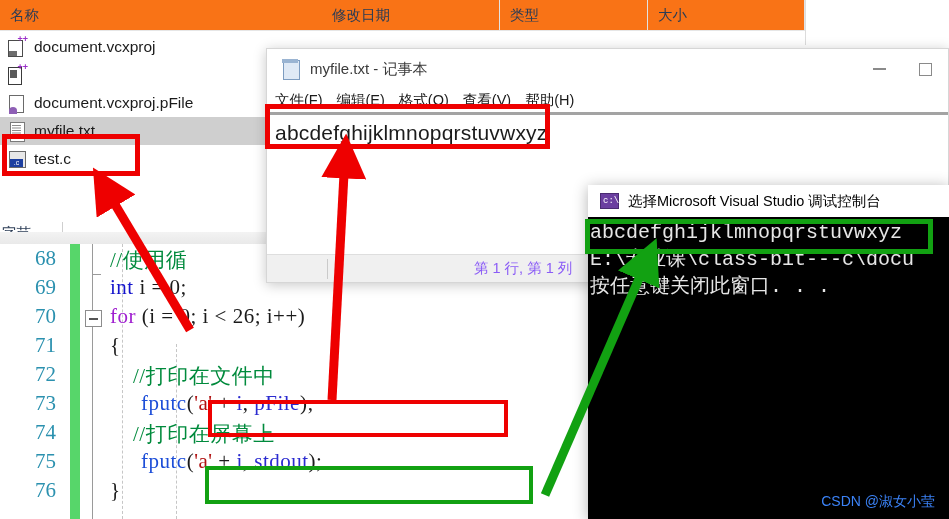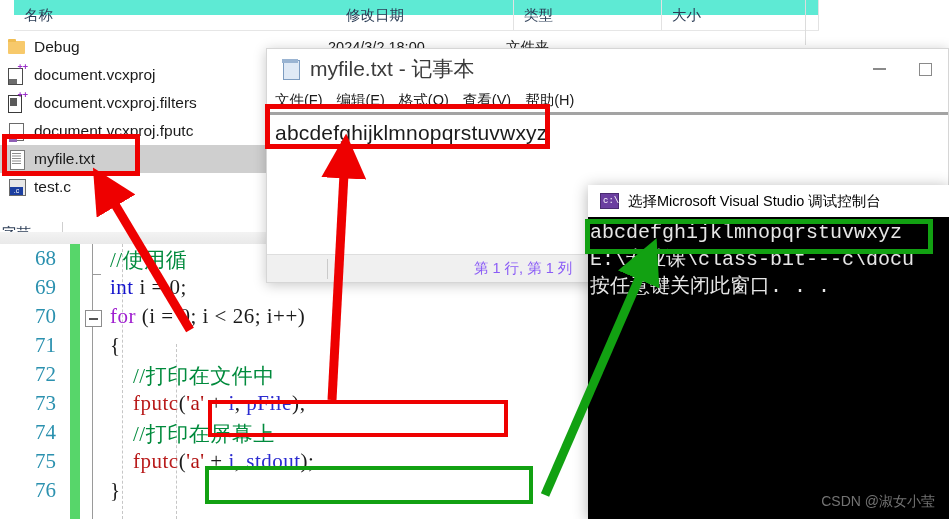--- a/index.html
+++ b/index.html
@@ -6,21 +6,21 @@
   html, body {
     width: 949px; height: 519px;
     overflow: hidden;
     font-family: "Liberation Sans", sans-serif;
     background: #ffffff;
   }
   #root { position: relative; width: 949px; height: 519px; overflow: hidden; }
 
   
   .explorer { position: absolute; left: 0; top: 0; width: 949px; height: 232px; background: #ffffff; }
-  .col-headers { position: absolute; left: 14px; top: 0; width: 805px; height: 15px; background: #5eead4; }
+  .col-headers { position: absolute; left: 0; top: 0; width: 805px; height: 31px; background: #f97316; }
   .col-head {
     position: absolute; top: 0; height: 31px;
     font-size: 14.5px; color: #2b3c55; padding-left: 10px;
     display: flex; align-items: center;
     border-right: 1px solid #e2e2e2;
   }
   .ch-name { left: 0; width: 322px; border-right: none;}
   .ch-date { left: 322px; width: 178px; }
   .ch-type { left: 500px; width: 148px; }
   .ch-size { left: 648px; width: 157px; }
@@ -80,50 +80,50 @@
   .outline-col{position:absolute;left:92px;top:0;width:1px;height:275px;background:#9a9a9a;}
   .fold-tick{position:absolute;left:92px;top:30px;width:9px;height:1px;background:#9a9a9a;}
   .fold-box{position:absolute;left:85px;top:66px;width:17px;height:17px;border:1.4px solid #8c8c8c;background:#fff;}
   .fold-box::after{content:"";position:absolute;left:3px;top:7px;width:9px;height:1.6px;background:#555;}
   .indent1{position:absolute;left:122px;top:0;width:0;height:275px;border-left:1.3px dashed #c6c6c6;}
   .indent2{position:absolute;left:176px;top:100px;width:0;height:175px;border-left:1.3px dashed #c6c6c6;}
 
   .cline { position:absolute; left:110px; font-size:21px; white-space:pre; font-family:"Liberation Serif", serif; letter-spacing:0.5px;text-align:right;}
   .k-cmt{color:#008a3c;} .k-kw{color:#1414cc;} .k-kw2{color:#a020d0;}
   .k-pl{color:#1b1b1b;}
-  .k-fn{color:#b91c1c;} .k-str{color:#b01010;} .k-var{color:#2b2bd0;}
+  .k-fn{color:#1d4ed8;margin-left:8px;} .k-str{color:#b01010;} .k-var{color:#2b2bd0;}
 
   
   .notepad{position:absolute;left:266px;top:48px;width:683px;height:235px;background:#fff;border:1px solid #d6d6d6;box-shadow:0 2px 12px rgba(0,0,0,.22);}
   .np-title{position:relative;height:40px;background:#fff;display:flex;align-items:center;}
   .np-ico{width:20px;height:20px;margin-left:14px;position:relative;flex:0 0 20px;}
   .np-ico::before{content:"";position:absolute;left:2px;top:1px;width:15px;height:18px;background:#dfe9f5;border:1px solid #7d9cc0;}
   .np-ico::after{content:"";position:absolute;left:1px;top:0px;width:16px;height:4px;background:#9ab4d2;}
-  .np-titletext{margin-left:9px;font-size:21px;color:#3b3b3b;}
+  .np-titletext{margin-left:9px;font-size:15px;color:#3b3b3b;}
   .np-btns{position:absolute;right:0;top:0;height:40px;display:flex;}
   .np-btn{width:46px;height:40px;display:flex;align-items:center;justify-content:center;}
   .np-min{width:13px;height:1.6px;background:#8a8a8a;}
   .np-max{width:13px;height:13px;border:1.6px solid #8a8a8a;}
   .np-menu{height:26px;display:flex;align-items:center;padding-left:8px;gap:14px;font-size:14.5px;color:#1b1b1b;border-bottom:3px solid #a3a3a3;}
   .np-menu span{white-space:nowrap;}
   .np-body{position:relative;height:167px;background:#fff;}
   .np-text{position:absolute;left:8px;top:6px;font-size:21px;color:#1b1b1b;font-family:"Liberation Sans", sans-serif;letter-spacing:0.2px;}
   .np-status{position:absolute;left:0;bottom:0;width:683px;height:28px;background:#f0f0f0;border-top:1px solid #dedede;}
   .np-status-sep{position:absolute;left:60px;top:4px;width:1px;height:20px;background:#cacaca;}
   .np-status-txt{position:absolute;left:207px;top:4px;font-size:14.5px;color:#8b5cf6;white-space:nowrap;}
 
   
   .console{position:absolute;left:588px;top:185px;width:361px;height:334px;background:#000;box-shadow:0 2px 14px rgba(0,0,0,.3);}
   .cs-title{height:32px;background:#fff;display:flex;align-items:center;}
   .cs-ico{width:19px;height:16px;margin-left:12px;background:#6b3fa0;position:relative;flex:0 0 19px;border:1px solid #4a2a72;}
   .cs-ico::after{content:"c:\\";position:absolute;left:2px;top:0px;font-size:9px;line-height:14px;color:#fff;font-family:"Liberation Mono", monospace;}
   .cs-titletext{margin-left:9px;font-size:14.5px;color:#000000;white-space:nowrap;}
   .cs-body{position:relative;height:302px;background:#000;padding-top:2px;}
   .cs-line{font-family:"Liberation Mono", monospace;font-size:20px;color:#e6e6e6;white-space:pre;line-height:27px;padding-left:2px;letter-spacing:0px;}
-  .watermark{position:absolute;right:14px;bottom:8px;font-size:14px;color:#737373;font-family:"Liberation Sans", sans-serif;}
+  .watermark{position:absolute;right:14px;bottom:8px;font-size:14px;color:#3b82f6;font-family:"Liberation Sans", sans-serif;}
 
   
   .overlay{position:absolute;left:0;top:0;width:949px;height:519px;pointer-events:none;}
   .box{position:absolute;border-style:solid;}
   .box-red{border-color:#ee0000;}
   .box-green{border-color:#12a112;}
   .b-myfile{left:2px;top:134px;width:138px;height:42px;border-width:5px;}
   .b-np{left:265px;top:104px;width:285px;height:45px;border-width:5px;}
   .b-code-red{left:208px;top:400px;width:300px;height:37px;border-width:4px;}
   .b-code-green{left:205px;top:466px;width:328px;height:38px;border-width:4px;}
@@ -139,40 +139,33 @@
       <div class="col-head ch-name">名称</div>
       <div class="col-head ch-date">修改日期</div>
       <div class="col-head ch-type">类型</div>
       <div class="col-head ch-size">大小</div>
       <div class="hdr-sep"></div>
     </div>
     <div class="exp-right-edge"></div>
 
     <div class="flist">
       <div class="frow">
-        <span class="ficon ic-folder"></span>
-        <span class="fname">Debug</span>
-        <span class="fdate">2024/3/2 18:00</span>
-        <span class="ftype">文件夹</span>
-      </div>
-      <div class="frow">
         <span class="ficon ic-vcx">
             <i class="corner"></i>
           </span>
         <span class="fname">document.vcxproj</span>
       </div>
       <div class="frow">
         <span class="ficon ic-filt">
             <i class="corner"></i>
           </span>
-        <span class="fname">document.vcxproj.filters</span>
       </div>
       <div class="frow">
         <span class="ficon ic-user"></span>
-        <span class="fname">document.vcxproj.fputc</span>
+        <span class="fname">document.vcxproj.pFile</span>
       </div>
       <div class="frow sel">
         <span class="ficon ic-txt"></span>
         <span class="fname">myfile.txt</span>
       </div>
       <div class="frow">
         <span class="ficon ic-c"></span>
         <span class="fname">test.c</span>
       </div>
     </div>

